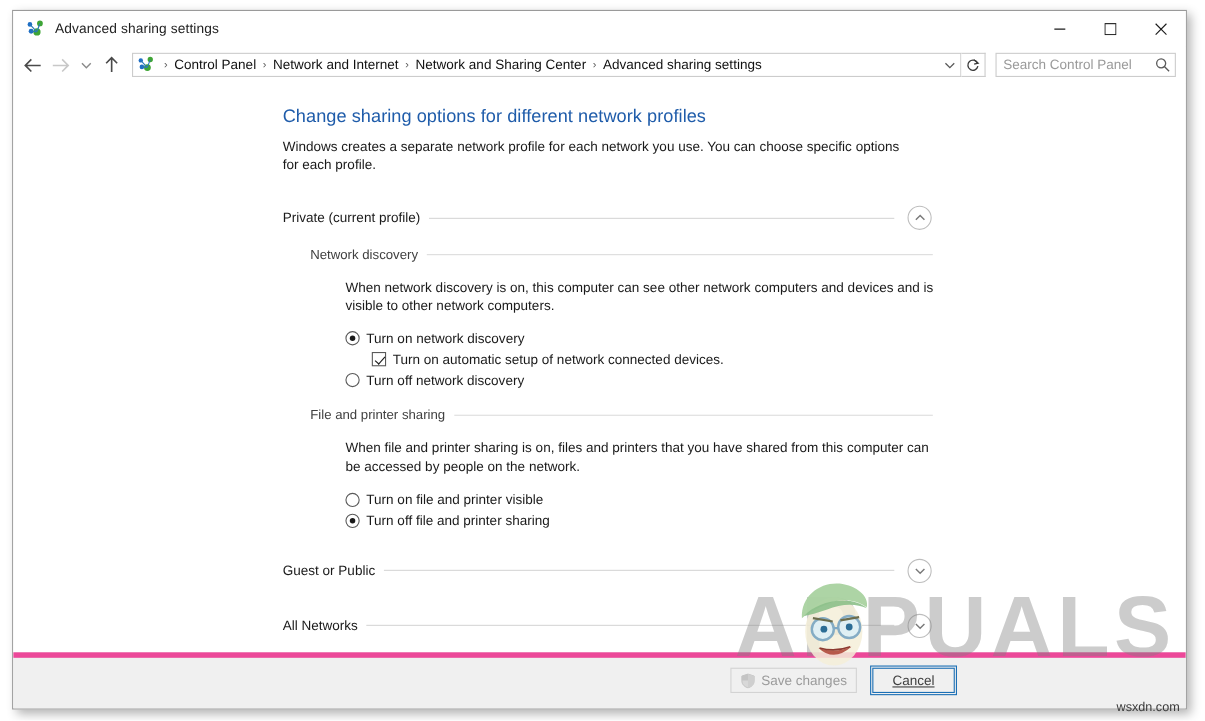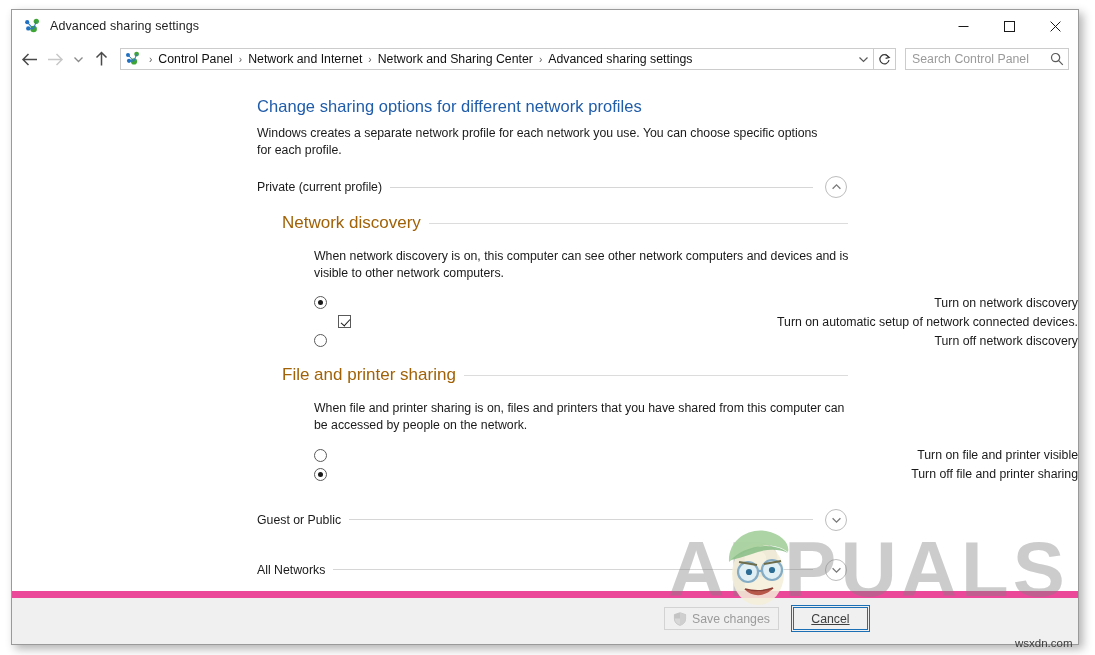--- a/index.html
+++ b/index.html
@@ -192,21 +192,21 @@
     line-height: 16.5px;
     width: 568px;
     margin: 0;
   }
 
   
   .group-head {
     display: flex;
     align-items: center;
     width: 590px;
-    margin-top: 18px;
+    margin-top: 29px;
   }
   .group-head .gtitle {
     font-size: 12.3px;
     color: #1a1a1a;
     white-space: nowrap;
     padding-right: 8px;
   }
   .group-head .grule {
     flex: 1 1 auto;
     height: 1px;
@@ -225,22 +225,22 @@
   }
 
   .sub-head {
     display: flex;
     align-items: center;
     width: 566px;
     margin-left: 25px;
     margin-top: 15px;
   }
   .sub-head .stitle {
-    font-size: 17px;
-    color: #a16207;
+    font-size: 12px;
+    color: #404040;
     white-space: nowrap;
     padding-right: 8px;
   }
   .sub-head .srule {
     flex: 1 1 auto;
     height: 1px;
     background: #dcdcdc;
   }
 
   .body-text {
@@ -252,21 +252,20 @@
     margin-top: 15px;
   }
 
   .opts { margin-left: 57px; margin-top: 12px; }
 
   .opt-row {
     display: flex;
     align-items: center;
     height: 19px;
     cursor: default;
-    justify-content: space-between;
   }
   .opt-row.indent { margin-left: 24px; }
   .opt-label {
     font-size: 12.3px;
     color: #1a1a1a;
     margin-left: 6px;
     white-space: nowrap;
   }
 
   .radio {
@@ -305,21 +304,21 @@
   }
 
   
   #footer {
     position: absolute;
     left: 0;
     right: 0;
     bottom: 0;
     height: 46px;
     background: #f0f0f0;
-    border-top: 7px solid #ec4899;
+    border-top: 5px solid #ec4899;
   }
   #footer-btns {
     position: absolute;
     left: 652px;
     top: 9px;
     display: flex;
     align-items: center;
   }
   #save-btn {
     height: 23px;

